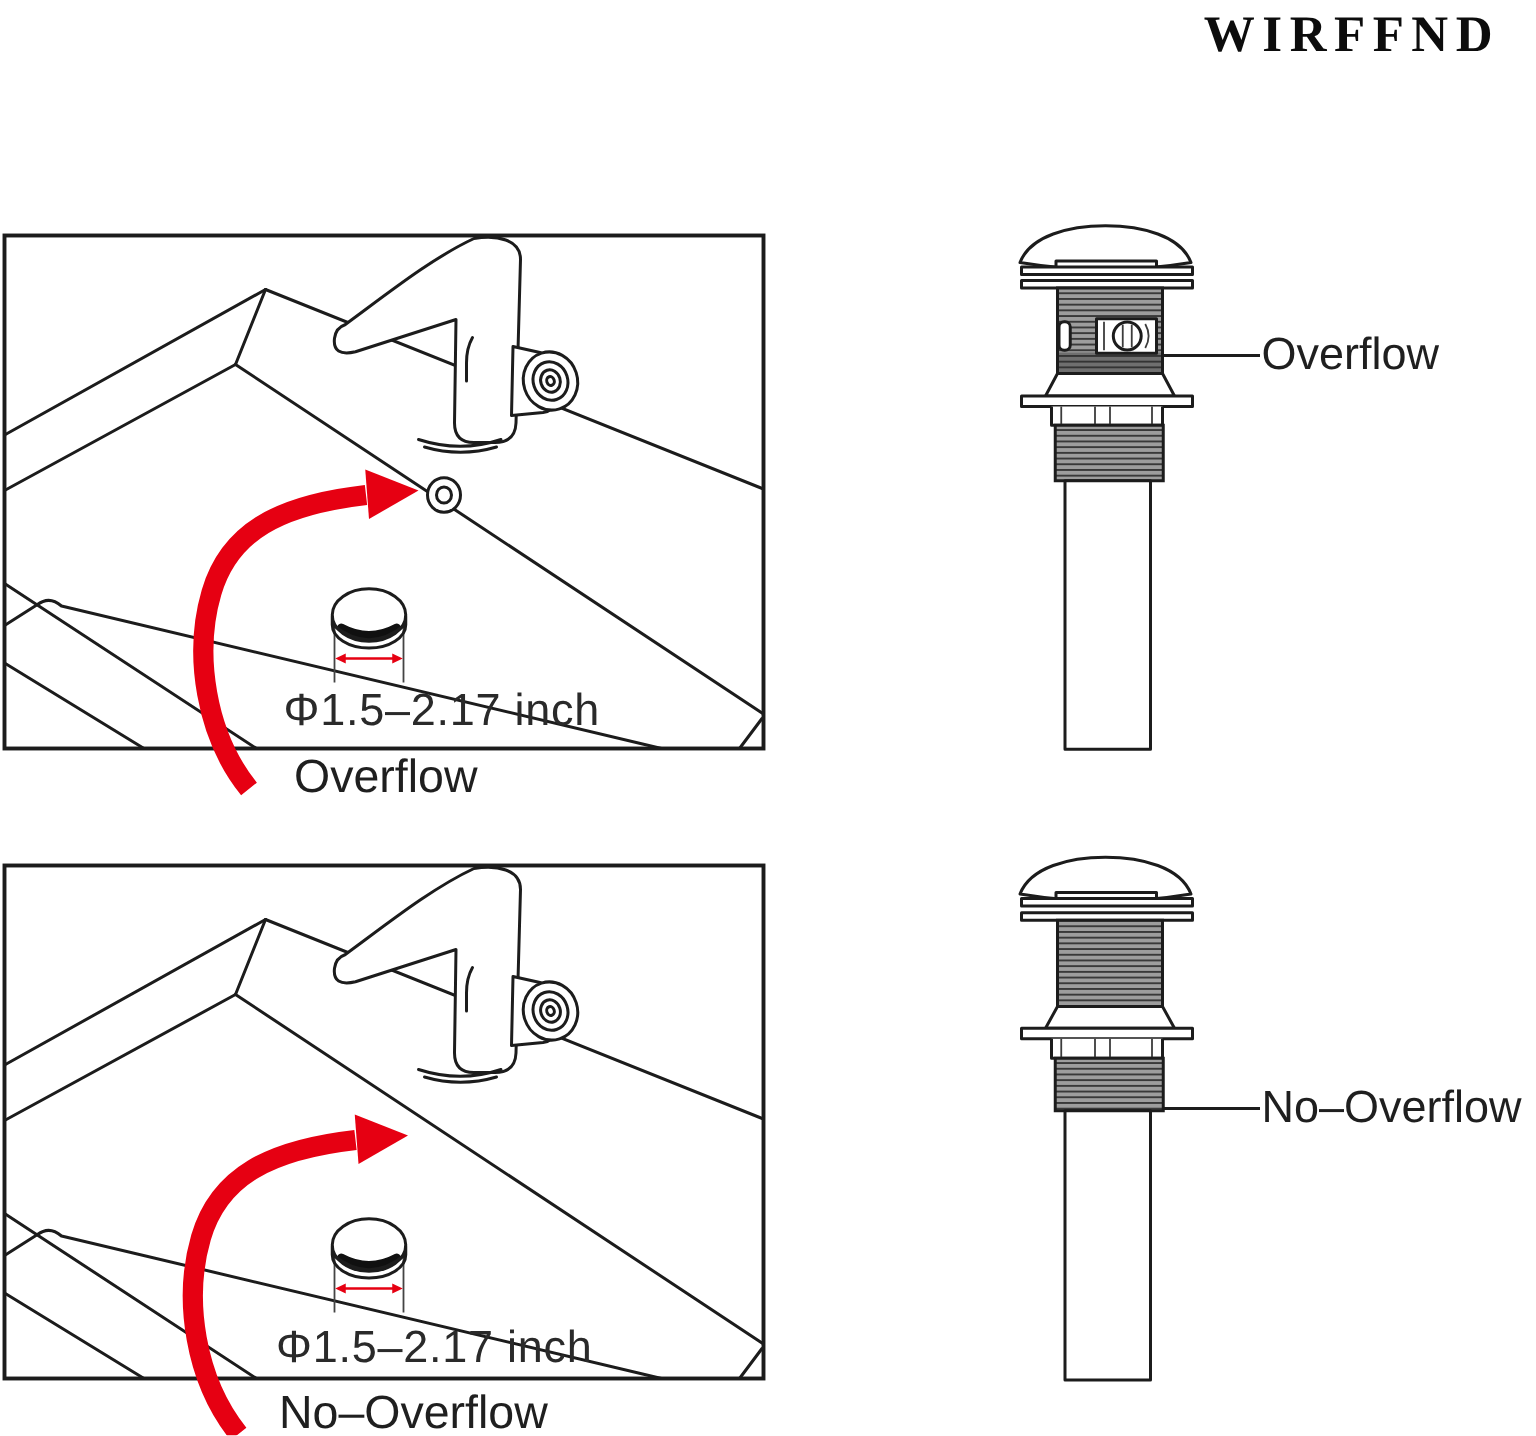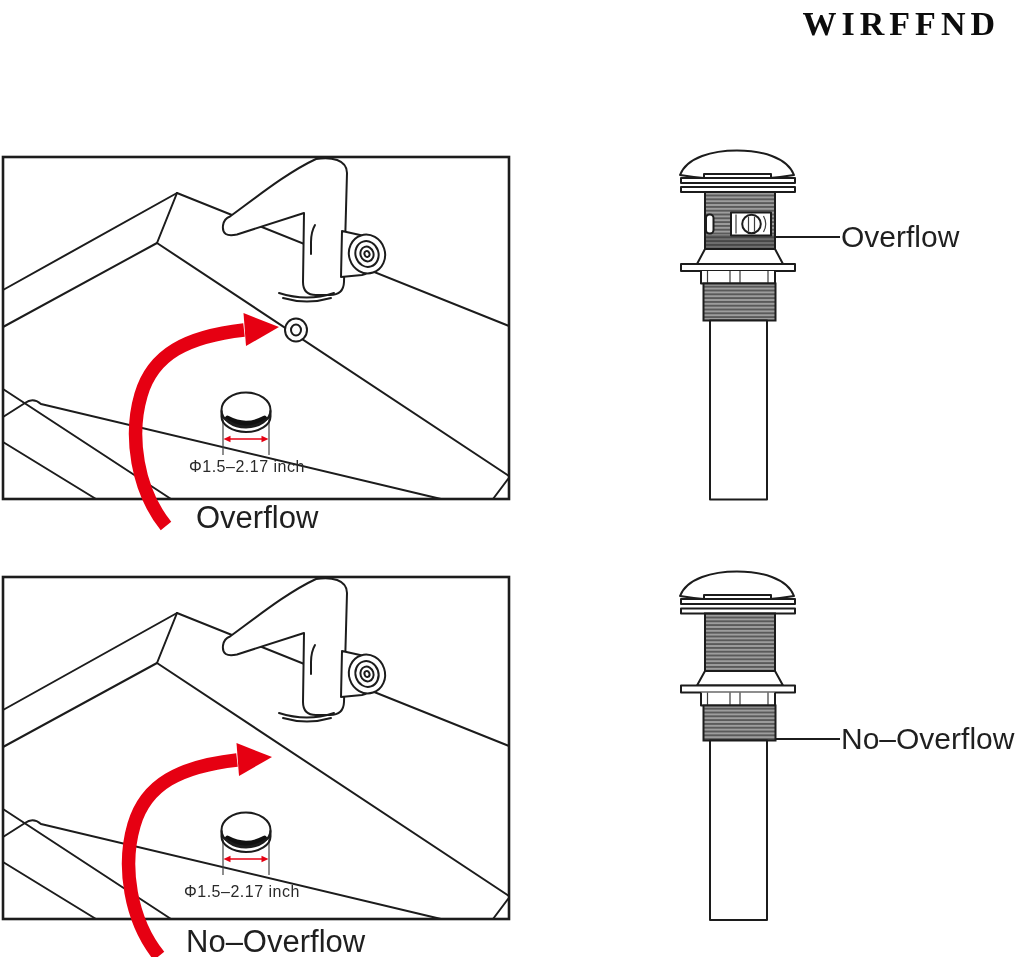--- a/index.html
+++ b/index.html
@@ -12,21 +12,21 @@
   .brand{
     top:5px; right:24px;
     font-family:"Liberation Serif", serif; font-weight:700;
     font-size:34px; letter-spacing:5px; color:#0c0c0c;
   }
   .title{
     margin:0; left:20px; right:0; top:60px; text-align:center;
     font-size:55px; font-weight:700; letter-spacing:-1px; color:#0a0a0a;
     font-family:"Liberation Sans", sans-serif;
   }
-  .dim{ font-size:16px; color:#2a2a2a; letter-spacing:0.5px; line-height:1;}
+  .dim{ font-size:30px; color:#2a2a2a; letter-spacing:0.5px; line-height:1;}
   .dim1{ left:189px; top:459px;}
   .dim2{ left:184px; top:884px;}
   .callout{ font-size:31px; color:#1f1f1f; line-height:1;}
   .callout1{ left:196px; top:502px;}
   .callout2{ left:186px; top:926px;}
   .dlabel{ font-size:30px; color:#1f1f1f; line-height:1;}
   .dlabel1{ left:841px; top:222px;}
   .dlabel2{ left:841px; top:724px;}
   .leader{ height:0; border-top:2px solid var(--ink);}
   .leader1{ left:775px; top:236px; width:65px;}

